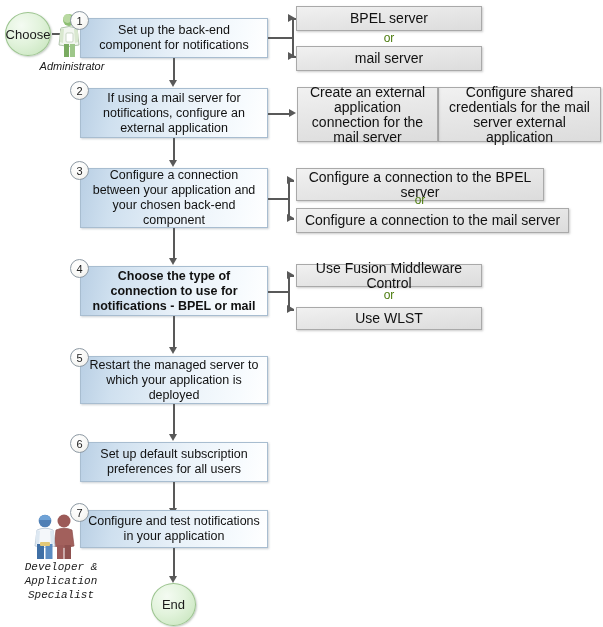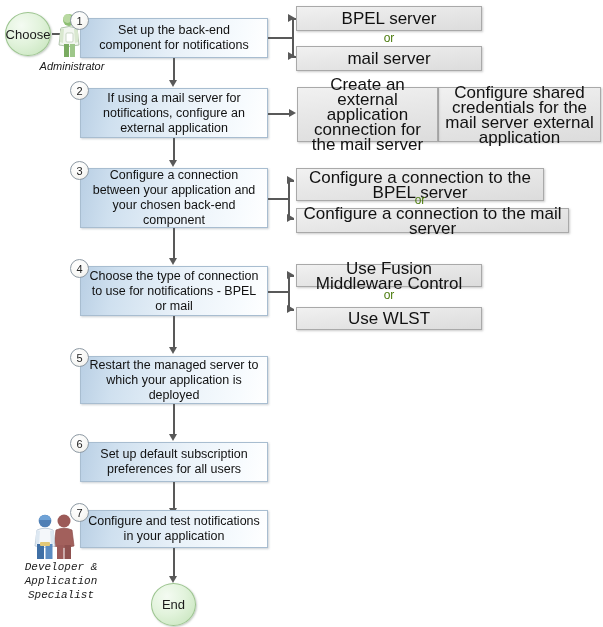--- a/index.html
+++ b/index.html
@@ -55,21 +55,21 @@
   .gbox {
     position: absolute;
     box-sizing: border-box;
     background: linear-gradient(175deg, #f1f1f1 0%, #e8e8e8 40%, #dcdcdc 100%);
     border: 1px solid #a9a9a9;
     box-shadow: 1px 1px 2px rgba(150,150,150,0.5);
     display: flex;
     align-items: center;
     justify-content: center;
     text-align: center;
-    font-size: 17px;
+    font-size: 14px;
     line-height: 15px;
     color: #111111;
     padding: 2px 5px;
   }
 
   
   .stepnum {
     position: absolute;
     width: 19px;
     height: 19px;
@@ -227,21 +227,21 @@
   <div class="gbox" style="left:296px; top:208px; width:273px; height:25px;">
     <span>Configure a connection to the mail server</span>
   </div>
 
   <div class="vline" style="left:173px; top:228px; height:31px;"></div>
   <div class="arrow-down" style="left:169px; top:258px;"></div>
 
   <div class="stepnum" style="left:70px; top:259px;">
     <span>4</span>
   </div>
-  <div class="pbox" style="left:80px; top:266px; width:188px; height:50px;">
+  <div class="pbox" style="left:80px; top:266px; width:188px; height:50px;font-weight:bold;">
     <span>Choose the type of connection to use for notifications - BPEL or mail</span>
   </div>
 
   <div class="hline" style="left:268px; top:291px; width:22px;"></div>
   <div class="vline" style="left:288px; top:275px; height:34px;"></div>
   <div class="hline" style="left:288px; top:275px; width:6px;"></div>
   <div class="arrow-right" style="left:287px; top:271px;"></div>
   <div class="hline" style="left:288px; top:309px; width:6px;"></div>
   <div class="arrow-right" style="left:287px; top:305px;"></div>
 

